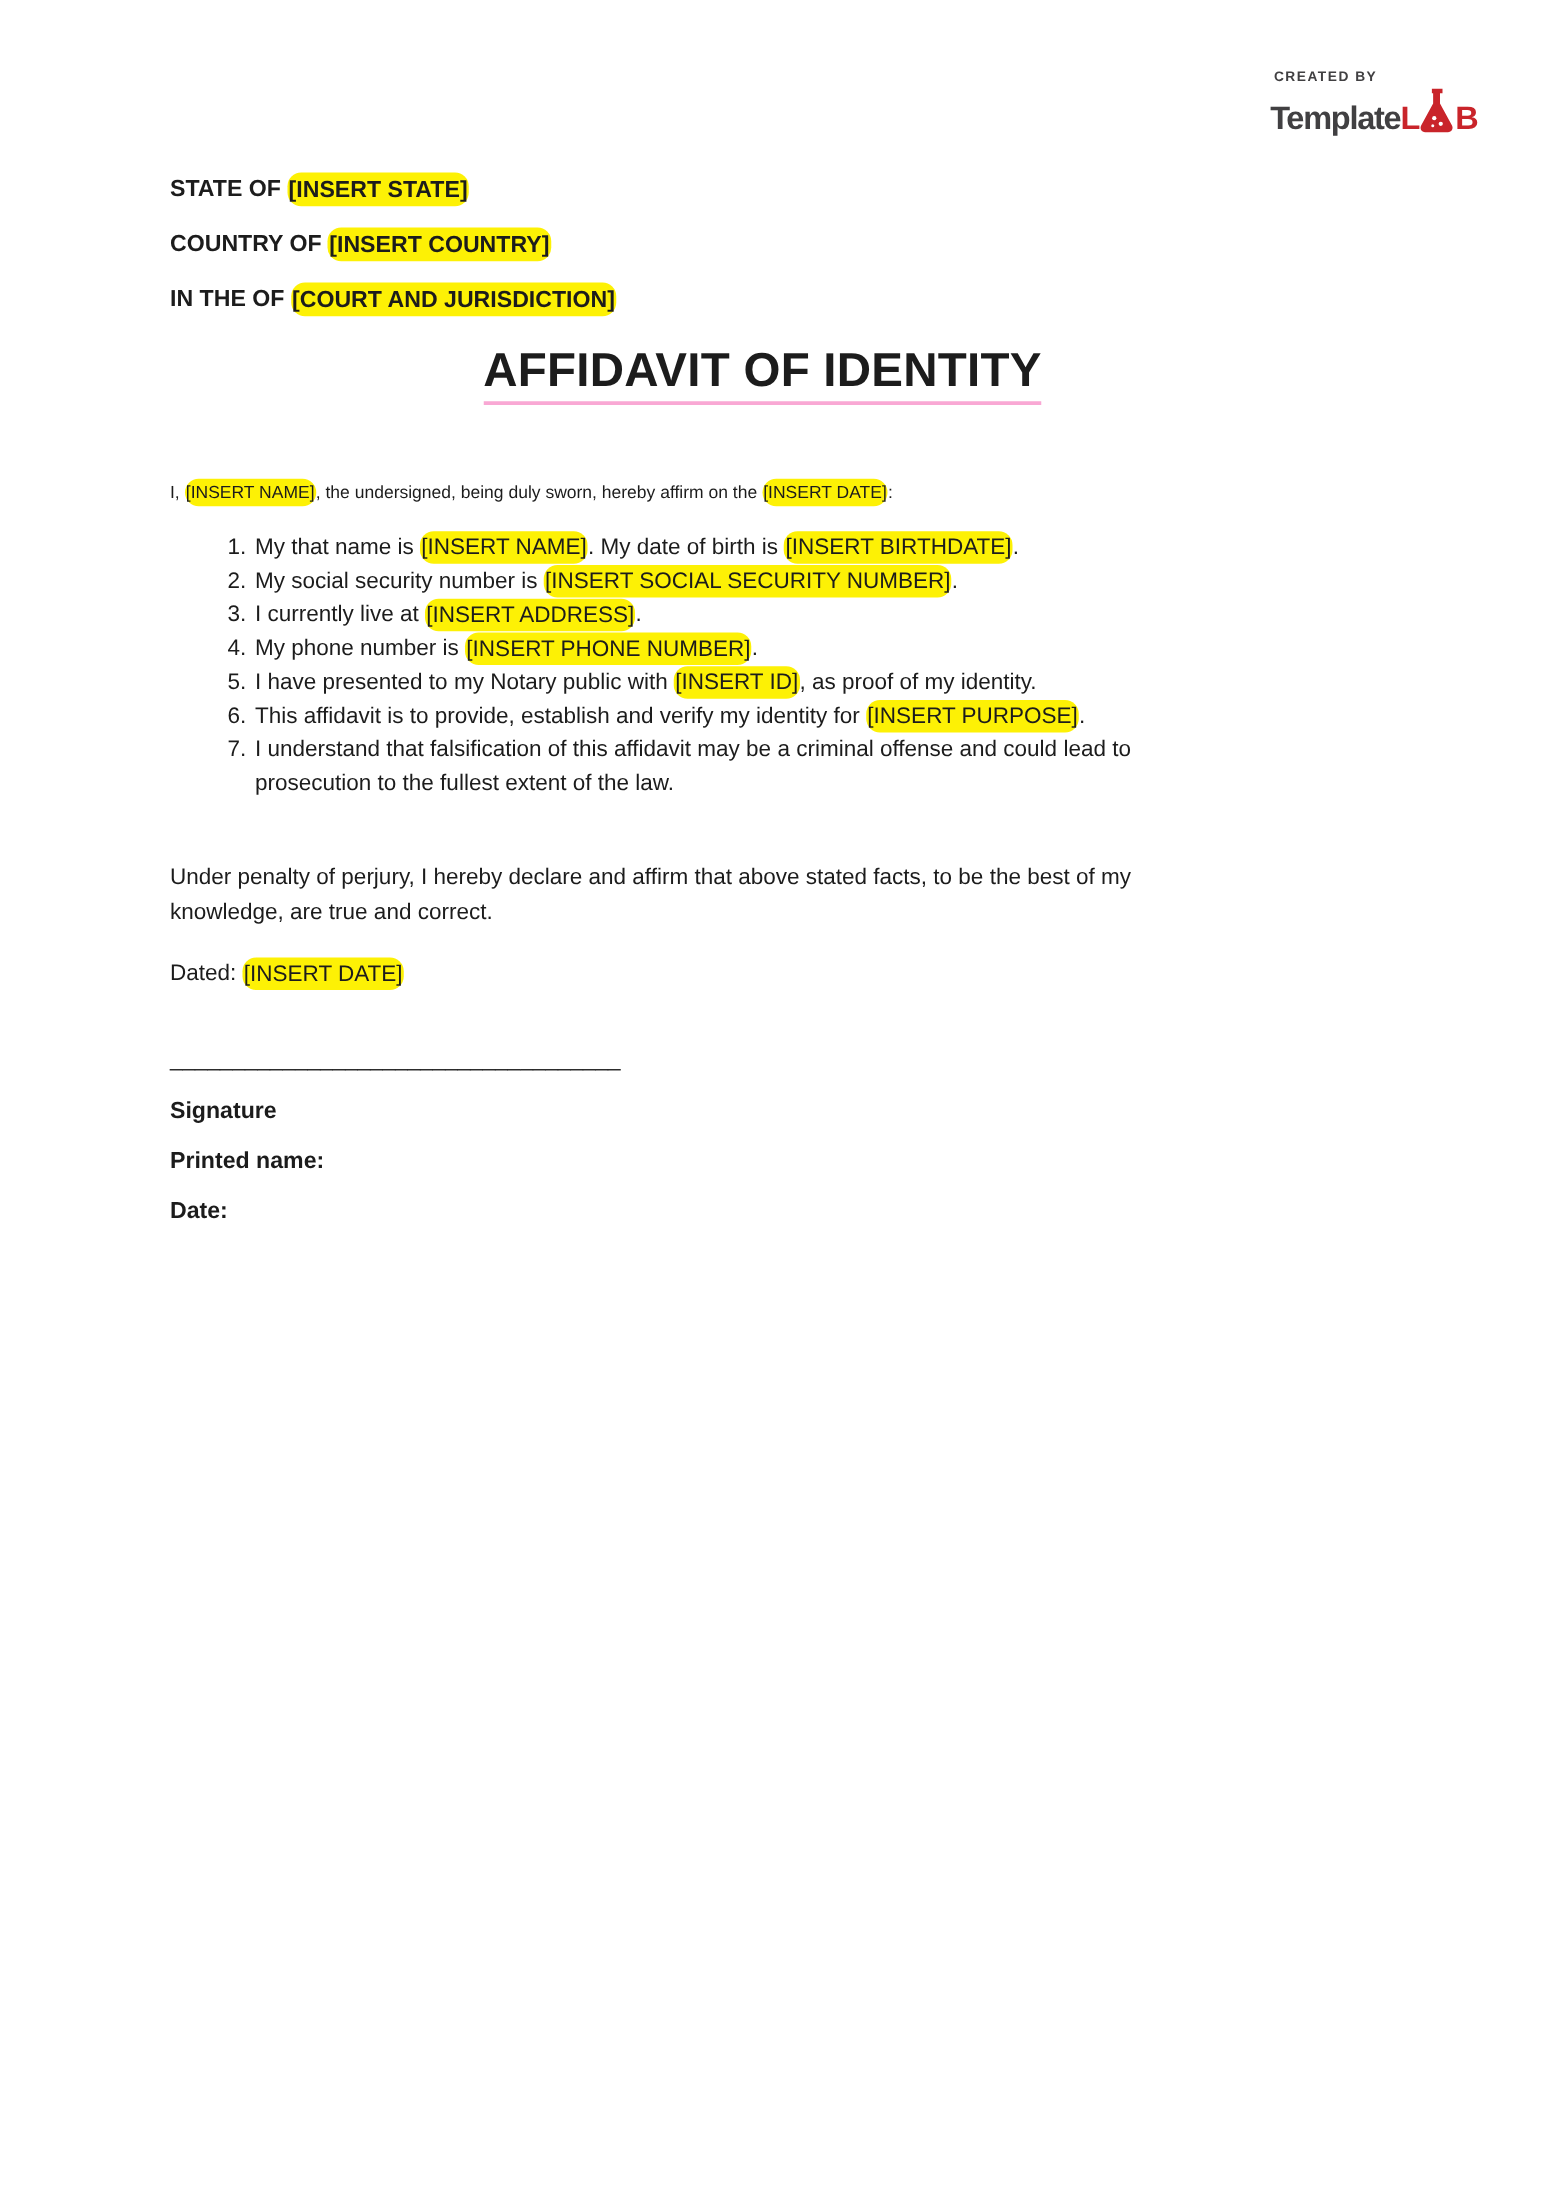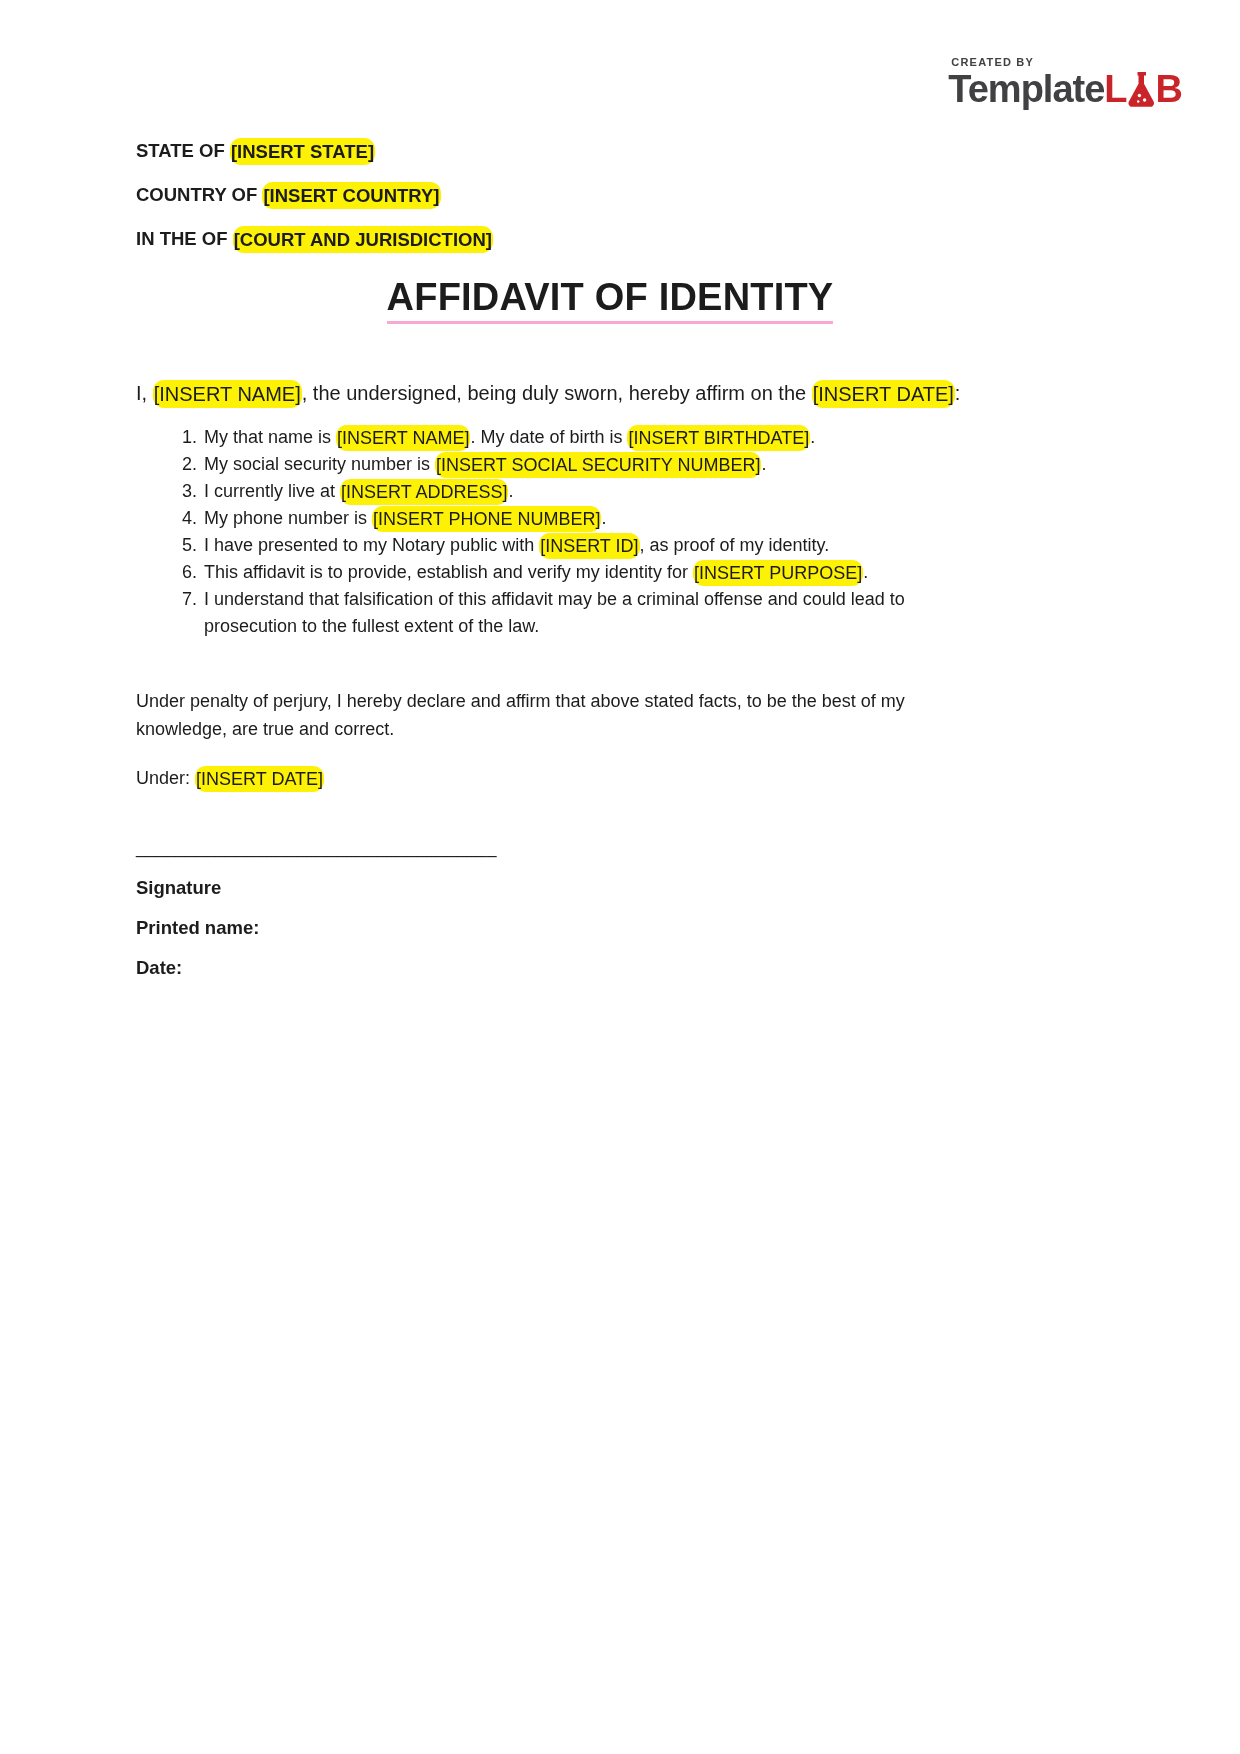--- a/index.html
+++ b/index.html
@@ -19,39 +19,39 @@
   .page { position: relative; width: 1240px; height: 1326px; overflow: hidden; background:#fff; }
 
   
   .logo { position: absolute; top: 56px; right: 58px; text-align: left; }
   .logo-created {
     font-size: 11px; font-weight: 700; letter-spacing: 1.2px;
     color: var(--logo-gray); margin: 0 0 2px 3px;
   }
   .logo-brand {
     display: flex; align-items: flex-end;
-    font-size: 38px; font-weight: 700; letter-spacing: -1px;
+    font-size: 26px; font-weight: 700; letter-spacing: -1px;
     color: var(--logo-gray); line-height: 1; text-align: right;
   }
   .logo-lab { color: var(--logo-red); display: inline-flex; align-items: flex-end; }
   .flask-icon { display: inline-block; margin: 0 -1px; }
   .flask-icon svg { display: block; }
 
   
   .content { position: absolute; left: 136px; top: 138px; width: 948px; }
 
   .hline { font-size: 18.5px; font-weight: 700; line-height: 26px; margin: 0 0 18px 0; }
 
   .title-row { text-align: center; margin: 24px 0 0 0; }
   .doc-title {
     display: inline-block; font-size: 38px; font-weight: 700;
     letter-spacing: 0.2px; border-bottom: 3px solid #f9a8d4; padding-bottom: 2px;
   }
 
-  .intro { margin: 56px 0 0 0; font-size: 20px; line-height: 27px; }
+  .intro { margin: 56px 0 0 0; font-size: 14px; line-height: 27px; }
 
   ol.affidavit-list {
     margin: 17px 0 0 0; padding: 0 0 0 66px; width: 740px;
     font-size: 18px; line-height: 27px; list-style: decimal outside;
   }
   ol.affidavit-list li { padding-left: 2px; }
 
   .closing { margin: 48px 0 0 0; font-size: 18px; line-height: 27.5px; max-width: 830px; }
 
   .dated { margin: 22px 0 0 0; font-size: 18px; line-height: 27px; }
@@ -103,21 +103,21 @@
       <li><span>My social security number is </span><span class="hl">[INSERT SOCIAL SECURITY NUMBER]</span><span>.</span></li>
       <li><span>I currently live at </span><span class="hl">[INSERT ADDRESS]</span><span>.</span></li>
       <li><span>My phone number is </span><span class="hl">[INSERT PHONE NUMBER]</span><span>.</span></li>
       <li><span>I have presented to my Notary public with </span><span class="hl">[INSERT ID]</span><span>, as proof of my identity.</span></li>
       <li><span>This affidavit is to provide, establish and verify my identity for </span><span class="hl">[INSERT PURPOSE]</span><span>.</span></li>
       <li><span>I understand that falsification of this affidavit may be a criminal offense and could lead to prosecution to the fullest extent of the law.</span></li>
     </ol>
 
     <p class="closing">Under penalty of perjury, I hereby declare and affirm that above stated facts, to be the best of my knowledge, are true and correct.</p>
 
-    <p class="dated"><span>Under: </span><span class="hl">[INSERT DATE]</span></p>
+    <p class="dated"><span>Dated: </span><span class="hl">[INSERT DATE]</span></p>
 
     <p class="sig-line">____________________________________</p>
 
     <p class="sig-label">Signature</p>
     <p class="sig-label">Printed name:</p>
     <p class="sig-label">Date:</p>
 
   </div>
 </div>
 

